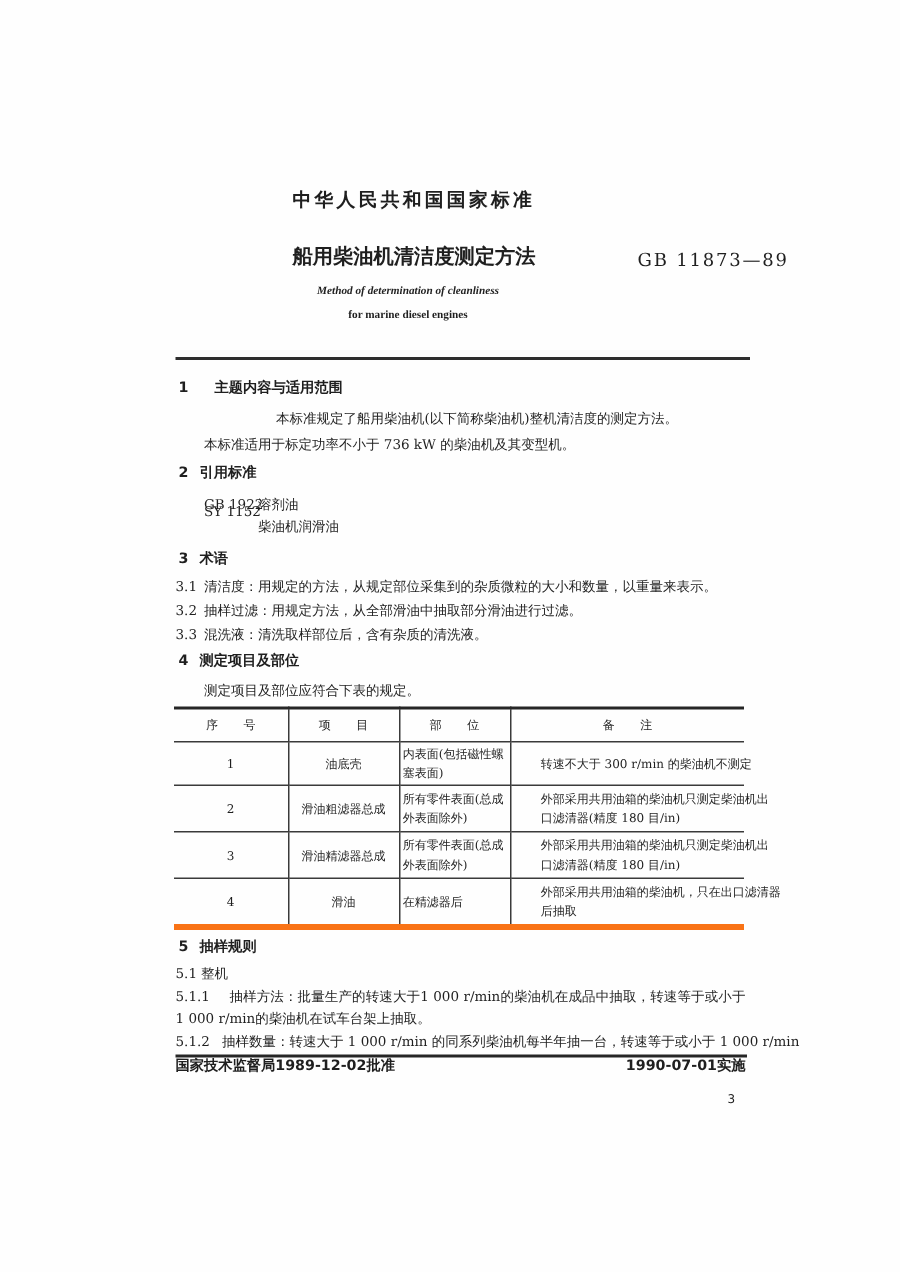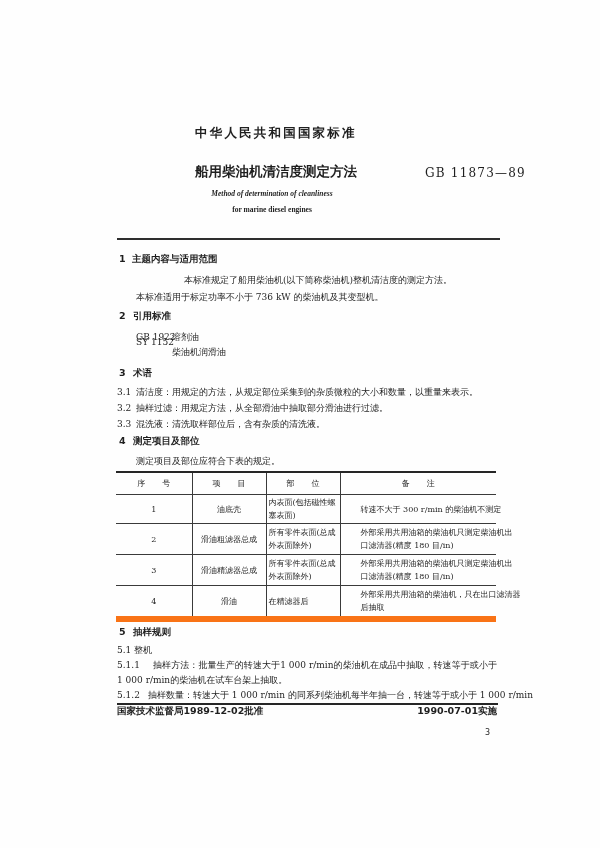--- a/index.html
+++ b/index.html
@@ -28,21 +28,21 @@
     .body-text { font-size: 9px; }
     .justified { display: block; text-align: justify; text-align-last: justify; }
 
     
     .tbl-wrap { position: absolute; left: 116px; top: 471px; width: 380px; }
     table.grid {
       width: 380px;
       border-collapse: collapse;
       table-layout: fixed;
       border-top: 2px solid #262626;
-      border-bottom: 6px solid #f97316;
+      border-bottom: 4px solid #f97316;
       font-size: 8px;
       line-height: 13px;
     }
     table.grid th, table.grid td {
       border-bottom: 1px solid #3a3a3a;
       border-right: 1px solid #3a3a3a;
       padding: 0;
       vertical-align: middle;
       font-weight: normal;
     }
@@ -68,21 +68,21 @@
 <div class="page">
 
   <div class="abs sans doc-title">船用柴油机清洁度测定方法</div>
   <div class="abs sans nat-label">中华人民共和国国家标准</div>
   <div class="abs std-code">GB 11873—89</div>
   <div class="abs eng-title" style="top:188px;font-style:italic;">Method of determination of cleanliness</div>
   <div class="abs eng-title" style="top:204px;">for marine diesel engines</div>
   <div class="abs rule-top"></div>
 
   <div class="abs sans sec-num" style="left:119px; top:253px;">1</div>
-  <div class="abs sans sec-title" style="left:132px; top:253px;">主题内容与适用范围</div>
+  <div class="abs sans sec-title" style="left:143px; top:253px;">主题内容与适用范围</div>
   <div class="abs body-text" style="left:136px; top:274px;margin-left:48px;">本标准规定了船用柴油机(以下简称柴油机)整机清洁度的测定方法。</div>
   <div class="abs body-text" style="left:136px; top:291px;">本标准适用于标定功率不小于 736 kW 的柴油机及其变型机。</div>
 
   <div class="abs sans sec-num" style="left:119px; top:310px;">2</div>
   <div class="abs sans sec-title" style="left:133px; top:310px;">引用标准</div>
   <div class="abs body-text" style="left:136px; top:331px;">GB 1922</div>
   <div class="abs body-text" style="left:172px; top:331px;">溶剂油</div>
   <div class="abs body-text" style="left:136px; top:336px;text-align:right;">SY 1152</div>
   <div class="abs body-text" style="left:172px; top:346px;">柴油机润滑油</div>
 

